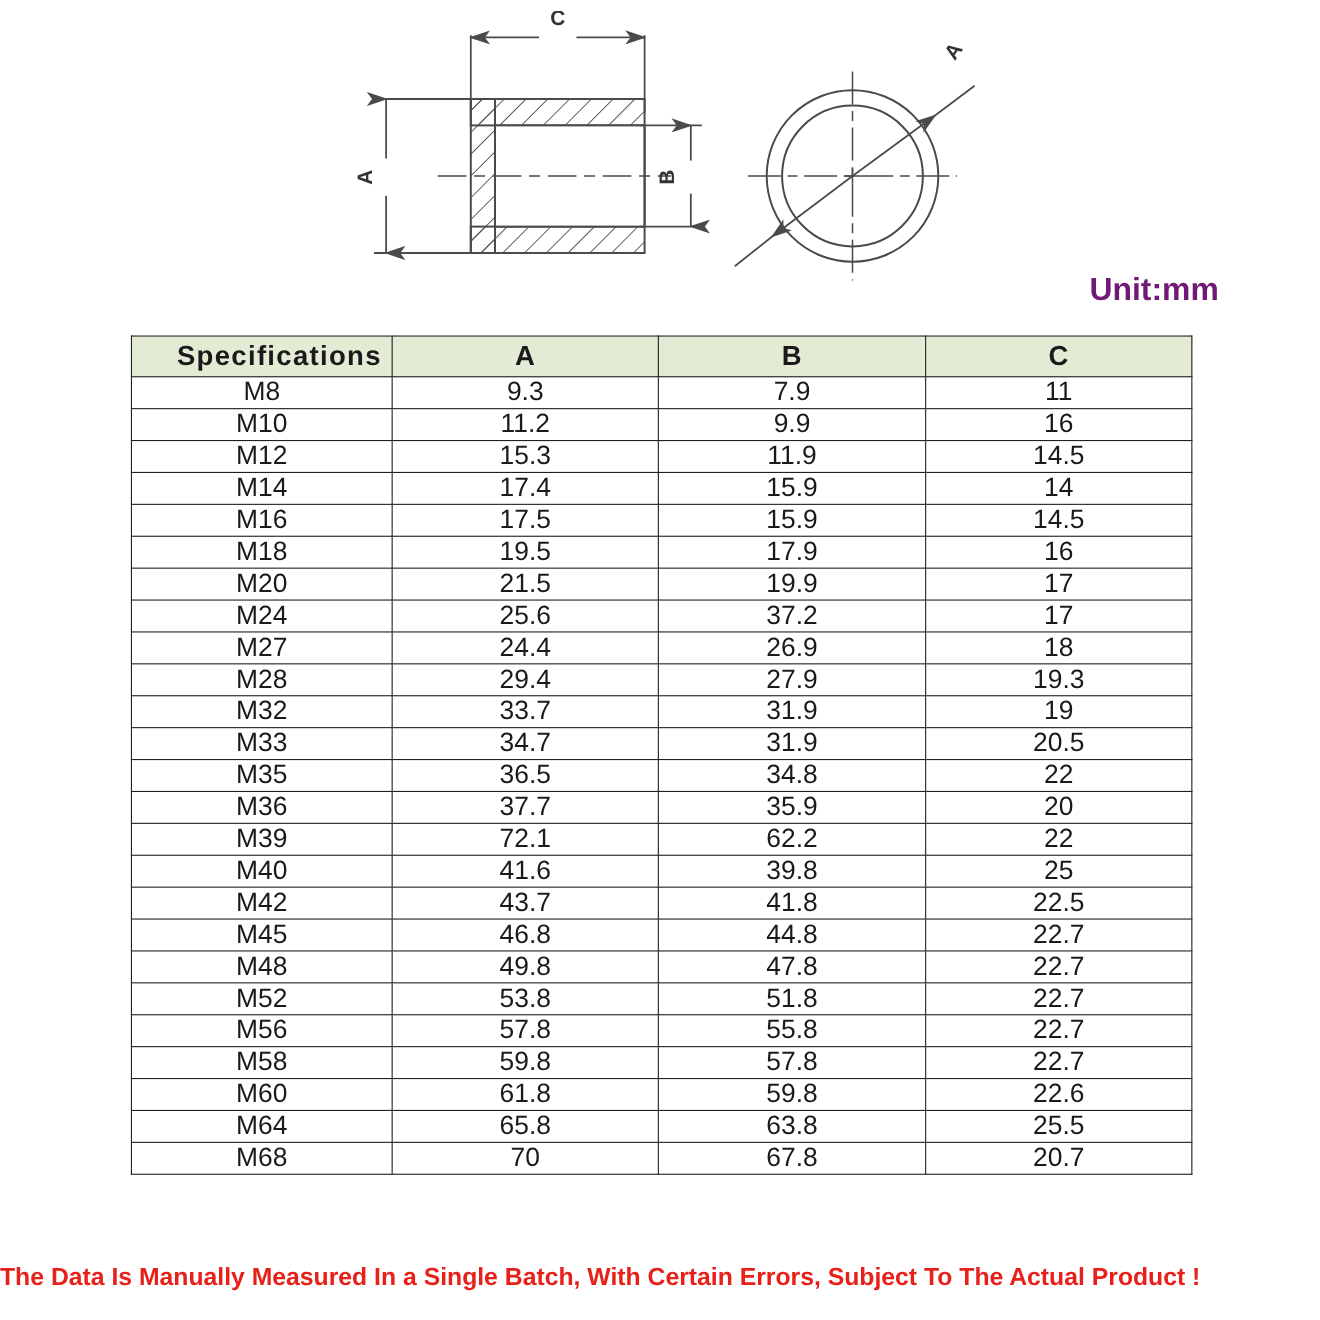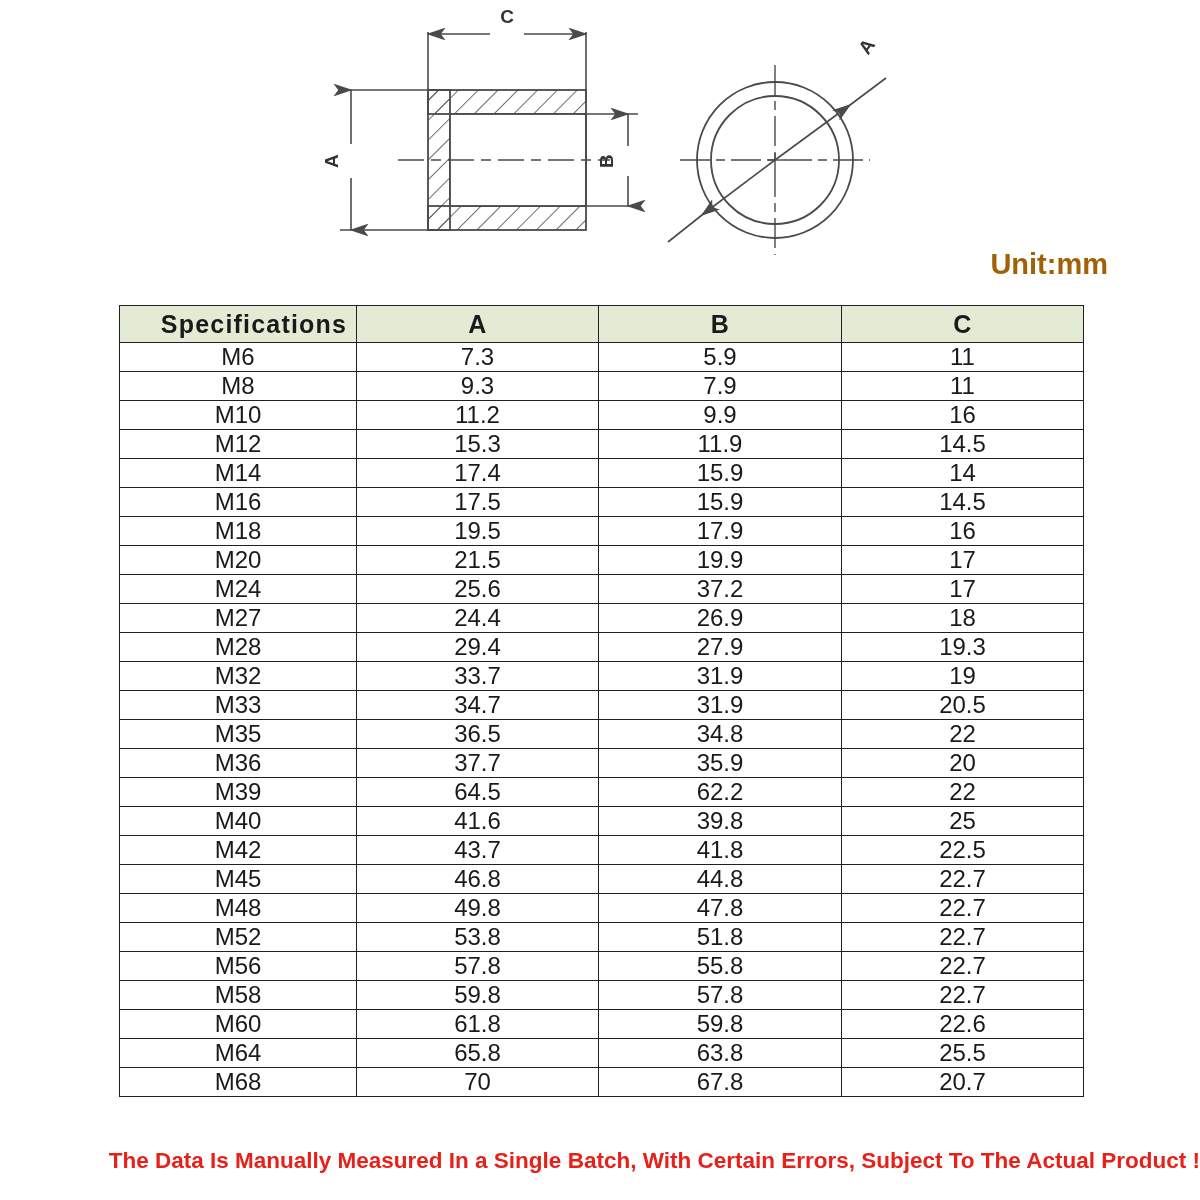--- a/index.html
+++ b/index.html
@@ -29,21 +29,21 @@
     top: 10px;
   }
 
   
   #unit-label {
     position: absolute;
     right: 92px;
     top: 248px;
     font-size: 29px;
     font-weight: bold;
-    color: #a16207;
+    color: #701a75;
     letter-spacing: 0px;
     font-family: "Liberation Sans", sans-serif;
     white-space: nowrap;
   }
 
   
   #spec-table-wrap {
     position: absolute;
     left: 119px;
     top: 305px;
@@ -86,21 +86,21 @@
     padding: 0;
     line-height: 28px;
   }
 
   
   #footer-note {
     position: absolute;
     left: 0;
     top: 1148px;
     width: 1200px;
-    text-align: right;
+    text-align: left;
     font-size: 22.5px;
     font-weight: bold;
     color: #e8201a;
     font-family: "Liberation Sans", sans-serif;
     white-space: nowrap;
   }
 </style>
 </head>
 <body>
 
@@ -202,26 +202,20 @@
     <thead>
       <tr>
         <th class="hdr-spec">Specifications</th>
         <th>A</th>
         <th>B</th>
         <th>C</th>
       </tr>
     </thead>
     <tbody id="spec-table-body">
         <tr>
-          <td>M6</td>
-          <td>7.3</td>
-          <td>5.9</td>
-          <td>11</td>
-        </tr>
-        <tr>
           <td>M8</td>
           <td>9.3</td>
           <td>7.9</td>
           <td>11</td>
         </tr>
         <tr>
           <td>M10</td>
           <td>11.2</td>
           <td>9.9</td>
           <td>16</td>
@@ -293,21 +287,21 @@
           <td>22</td>
         </tr>
         <tr>
           <td>M36</td>
           <td>37.7</td>
           <td>35.9</td>
           <td>20</td>
         </tr>
         <tr>
           <td>M39</td>
-          <td>64.5</td>
+          <td>72.1</td>
           <td>62.2</td>
           <td>22</td>
         </tr>
         <tr>
           <td>M40</td>
           <td>41.6</td>
           <td>39.8</td>
           <td>25</td>
         </tr>
         <tr>

